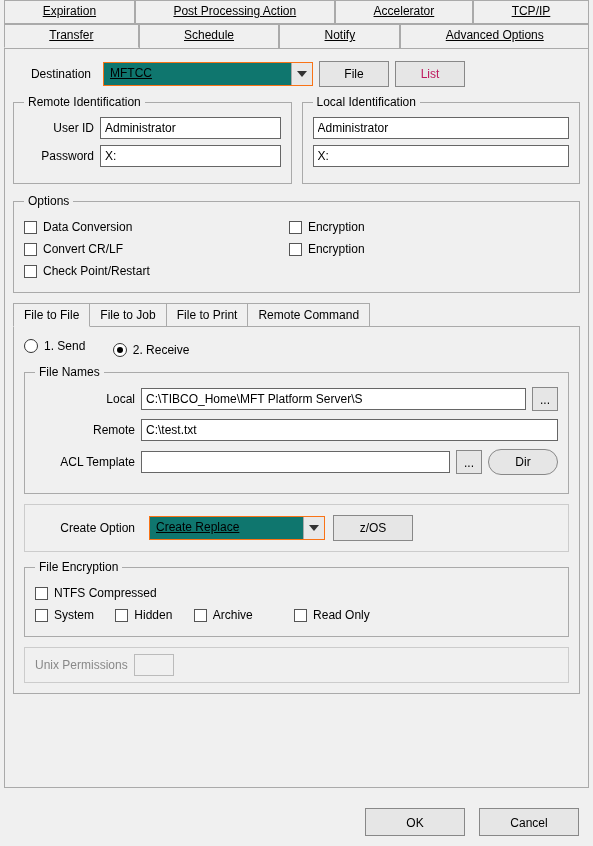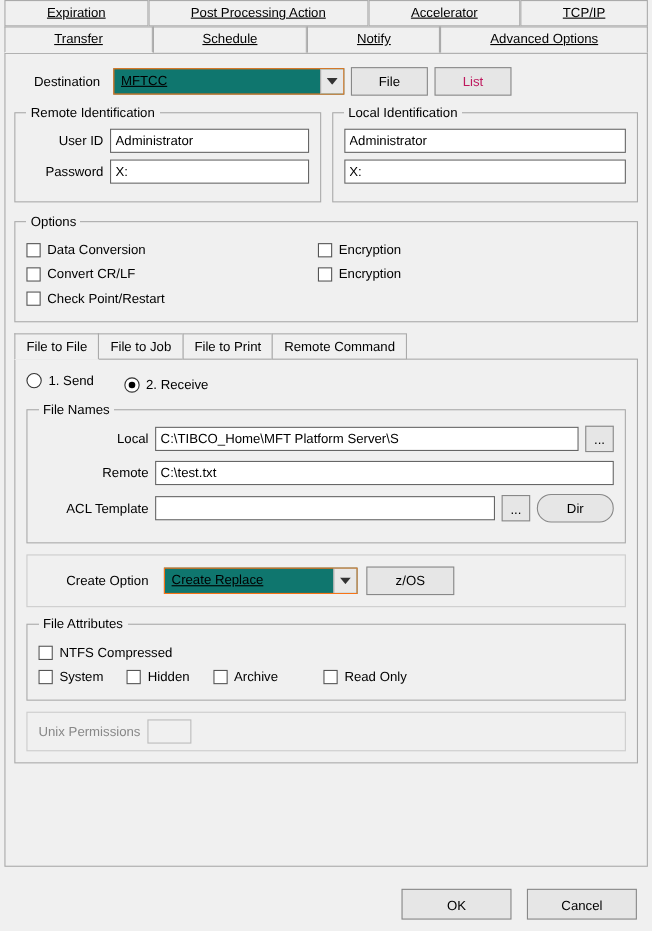--- a/index.html
+++ b/index.html
@@ -283,21 +283,21 @@
         <div class="comarrow">
           <svg class="caret" viewBox="0 0 10 6">
                 <path d="M0 0 L5 6 L10 0 Z" fill="#333"></path>
               </svg>
         </div>
       </div>
       <button class="btn" style="min-width:80px;">z/OS</button>
     </div>
 
     <fieldset class="attrs">
-      <legend>File Attributes</legend>
+      <legend>File Encryption</legend>
       <div>
         <label class="check">
               <span class="box"></span>
               <span>NTFS Compressed</span>
             </label>
       </div>
       <div>
         <label class="check">
               <span class="box"></span>
               <span>System</span>

